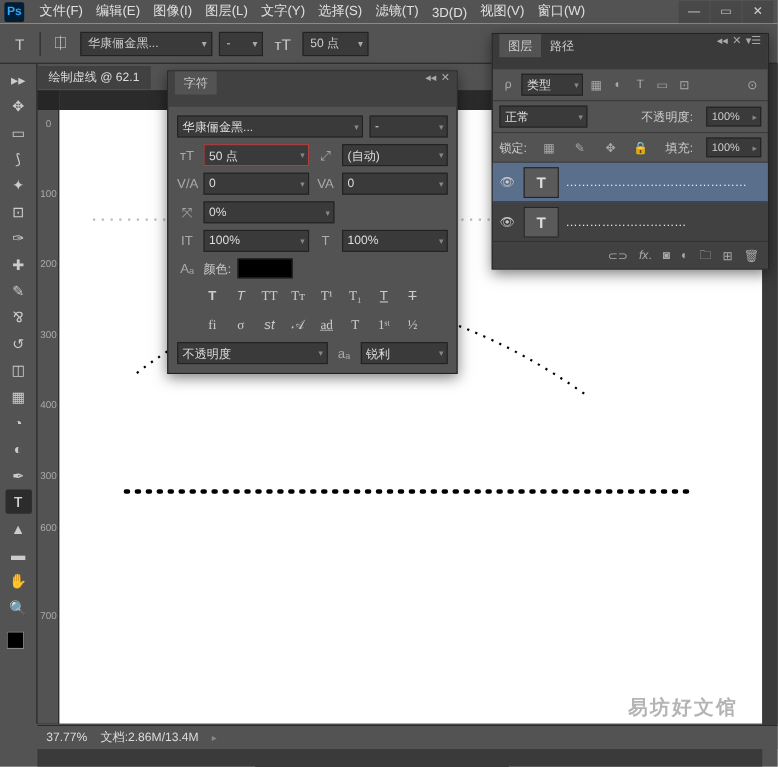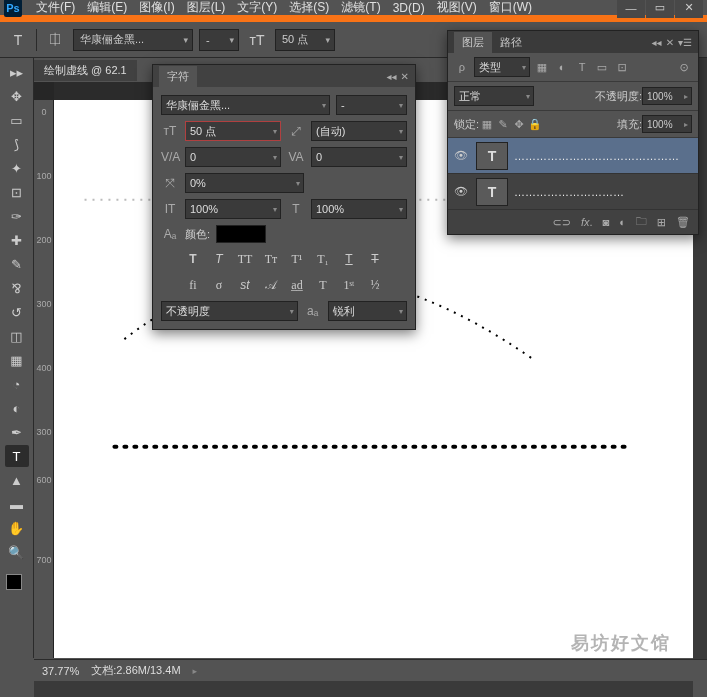--- a/index.html
+++ b/index.html
@@ -1,18 +1,18 @@
 <!DOCTYPE html>
 <html><head>
 <meta charset="utf-8">
 <style>
 * { box-sizing: border-box; margin: 0; padding: 0; font-family: "Microsoft YaHei", sans-serif; }
 body { background: #535353; width: 707px; height: 697px; overflow: hidden; position: relative; color: #ccc; font-size: 11px; }
 
-.menubar { background: #535353; height: 22px; display: flex; align-items: center; padding: 0 4px; border-bottom: 7px solid #f97316; }
+.menubar { background: #535353; height: 22px; display: flex; align-items: center; padding: 0 4px; border-bottom: 1px solid #f97316; }
 .ps-logo { width: 18px; height: 18px; background: #001e36; color: #31a8ff; font-weight: bold; display: flex; align-items: center; justify-content: center; font-size: 11px; border-radius: 2px; margin-right: 8px; }
 .menu-item { padding: 2px 6px; font-size: 12px; color: #e0e0e0; }
 .window-btns { margin-left: auto; display: flex; gap: 0; }
 .win-btn { width: 28px; height: 20px; background: #484848; color: #ccc; display: flex; align-items: center; justify-content: center; font-size: 11px; margin-left: 1px; }
 
 .optionsbar { height: 36px; background: #535353; border-bottom: 1px solid #2a2a2a; display: flex; align-items: center; padding: 0 6px; gap: 6px; position: relative; }
 .opt-icon { width: 24px; height: 24px; display: flex; align-items: center; justify-content: center; color: #ccc; font-size: 14px; }
 .opt-drop { background: #3a3a3a; border: 1px solid #222; height: 22px; padding: 0 18px 0 6px; display: flex; align-items: center; position: relative; font-size: 11px; }
 .opt-drop::after { content: "▾"; position: absolute; right: 4px; font-size: 9px; color: #aaa; }
 .opt-drop.small { width: 40px; }
@@ -27,38 +27,38 @@
 .doc-tab { background: #535353; height: 24px; display: flex; align-items: center; }
 .doc-tab-inner { background: #414141; padding: 3px 10px; font-size: 11px; color: #ddd; }
 .canvas-wrap { position: absolute; top: 24px; left: 20px; right: 14px; bottom: 0; background: #2b2b2b; }
 .ruler-h { position: absolute; top: 24px; left: 20px; right: 14px; height: 18px; background: #535353; border-bottom: 1px solid #222; font-size: 9px; color: #aaa; overflow: hidden; }
 .ruler-h span { position: absolute; top: 2px; }
 .ruler-v { position: absolute; top: 42px; left: 0; bottom: 0; width: 20px; background: #535353; border-right: 1px solid #222; font-size: 9px; color: #aaa; }
 .ruler-v span { position: absolute; left: 2px; width: 16px; line-height: 9px; word-break: break-all; text-align: center; }
 .canvas { position: absolute; top: 18px; left: 0; right: 0; bottom: 0; background: #fff; }
 
 .char-panel { position: absolute; left: 152px; top: 64px; width: 264px; background: #535353; border: 1px solid #222; box-shadow: 0 4px 12px rgba(0,0,0,.5); z-index: 50; }
-.panel-tabs { height: 22px; background: #414141; display: flex; align-items: center; padding: 0 6px; position: relative; }
+.panel-tabs { height: 32px; background: #414141; display: flex; align-items: flex-start; padding: 0 6px; position: relative; }
 .panel-tabs .tab { padding: 3px 8px; font-size: 11px; background: #535353; }
 .panel-tabs .close { margin-left: auto; display: flex; gap: 4px; color: #aaa; font-size: 10px; }
 .panel-body { padding: 8px; display: flex; flex-direction: column; gap: 6px; }
 .row { display: flex; gap: 6px; align-items: center; }
 .field { background: #3a3a3a; border: 1px solid #222; height: 20px; padding: 0 16px 0 4px; font-size: 11px; position: relative; display: flex; align-items: center; color: #ddd; }
 .field::after { content: "▾"; position: absolute; right: 3px; font-size: 8px; color: #888; }
 .field.hl { border: 1px solid #b04040; }
 .fld-icon { width: 18px; font-size: 12px; color: #aaa; text-align: center; }
 .color-swatch { width: 50px; height: 18px; background: #000; border: 1px solid #222; }
 .btn-row { display: flex; gap: 4px; justify-content: center; }
 .txt-btn { width: 22px; height: 20px; background: #535353; display: flex; align-items: center; justify-content: center; font-size: 12px; color: #ccc; font-family: serif; }
 
 .layers-panel { position: absolute; right: 8px; top: 30px; width: 252px; background: #535353; border: 1px solid #222; box-shadow: 0 4px 12px rgba(0,0,0,.5); z-index: 60; }
 .layers-panel .panel-tabs { background: #3a3a3a; }
 .layers-panel .panel-tabs .tab { background: #535353; }
 .filter-row { display: flex; align-items: center; gap: 4px; padding: 4px 6px; border-bottom: 1px solid #3a3a3a; }
-.blend-row, .lock-row { display: flex; align-items: center; gap: 0; padding: 4px 6px; border-bottom: 1px solid #3a3a3a; font-size: 11px; }
+.blend-row, .lock-row { display: flex; align-items: center; gap: 12px; padding: 4px 6px; border-bottom: 1px solid #3a3a3a; font-size: 11px; }
 .lbl { font-size: 11px; color: #ccc; }
 .pct-field { background: #3a3a3a; border: 1px solid #222; height: 18px; width: 50px; padding: 0 14px 0 4px; font-size: 10px; position: relative; display: flex; align-items: center; }
 .pct-field::after { content: "▸"; position: absolute; right: 3px; font-size: 8px; color: #888; }
 .layer-list { background: #414141; }
 .layer-item { display: flex; align-items: center; height: 36px; border-bottom: 1px solid #333; padding: 0 4px; gap: 6px; }
 .layer-item.sel { background: #5a6f8c; }
 .eye { width: 18px; text-align: center; font-size: 11px; color: #ccc; }
 .thumb { width: 32px; height: 28px; background: #fff; border: 1px solid #222; display: flex; align-items: center; justify-content: center; font-size: 14px; }
 .thumb.t { background: #5a5a5a; color: #ddd; font-weight: bold; }
 .thumb.chk { background: repeating-conic-gradient(#ccc 0 25%, #fff 0 50%) 0 0/8px 8px; }

